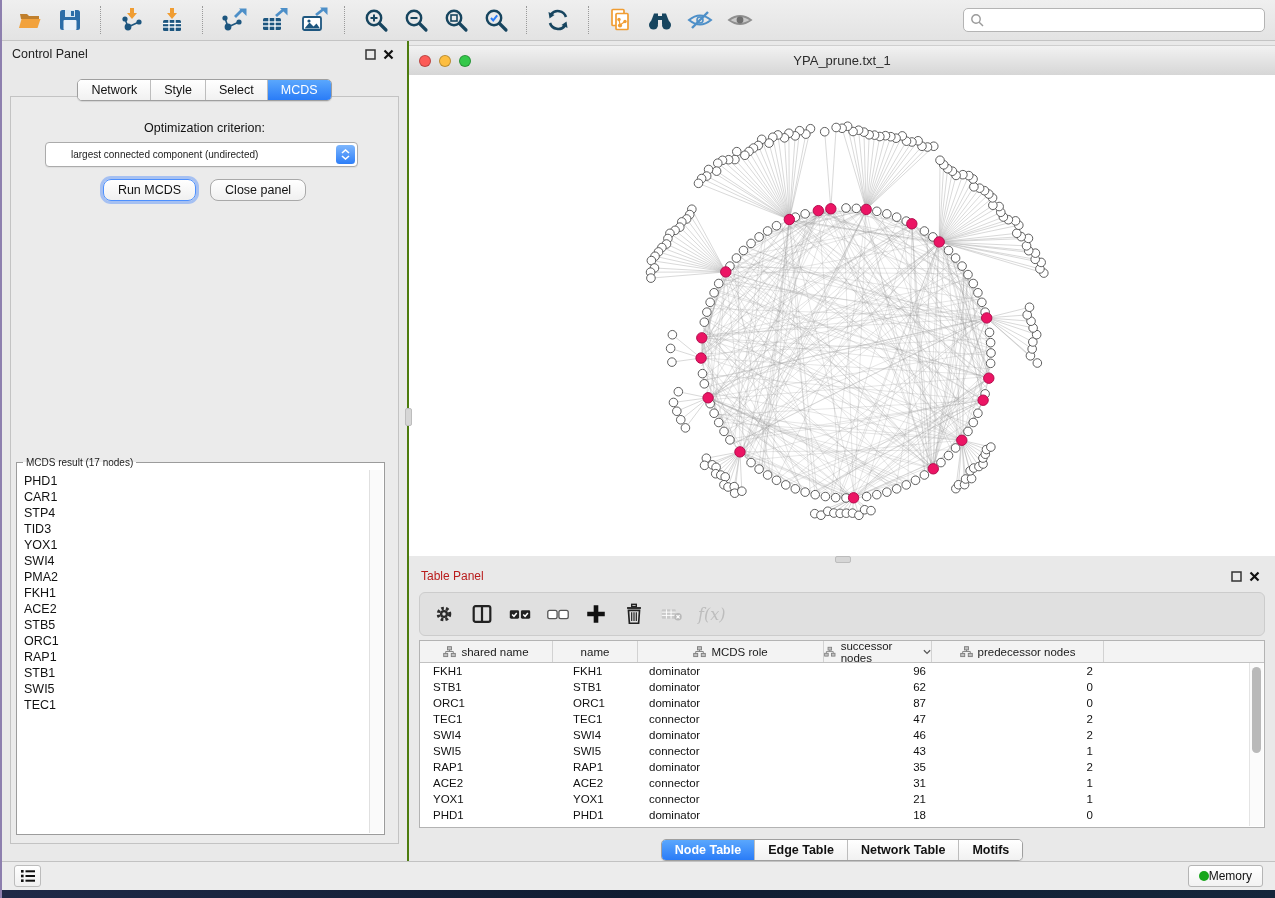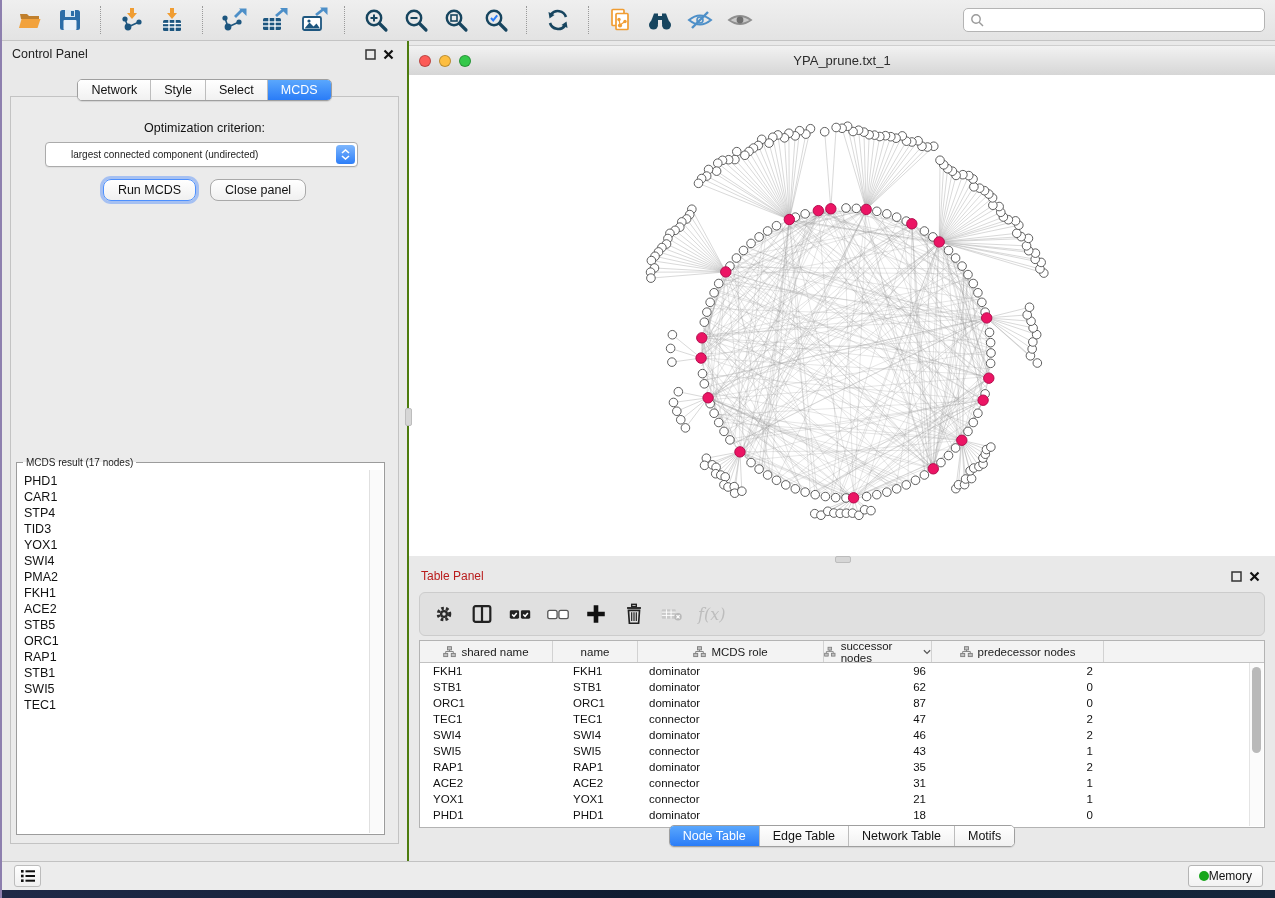--- a/index.html
+++ b/index.html
@@ -70,21 +70,21 @@
   .tablebox{position:absolute;top:82px;left:10px;right:10px;bottom:33px;background:#fff;border:1px solid #b3b3b3;overflow:hidden;}
   .thead{display:grid;grid-template-columns:133px 85px 186px 108px 172px 1fr;height:21px;background:#f3f3f3;border-bottom:1px solid #c2c2c2;}
   .th{display:flex;align-items:center;justify-content:center;gap:5px;font-size:11.5px;color:#1a1a1a;border-right:1px solid #d2d2d2;overflow:hidden;}
   .th:last-child{border-right:none;}
   .trow{display:grid;grid-template-columns:133px 85px 186px 108px 172px 1fr;height:16px;font-size:11.5px;color:#111;}
   .trow .c{display:flex;align-items:center;overflow:hidden;white-space:nowrap;}
   .c0{padding-left:13px;}.c1{padding-left:20px;}.c2{padding-left:11px;}
   .c3{justify-content:flex-end;padding-right:6px;}.c4{justify-content:flex-end;padding-right:11px;}
   .tb-scroll{position:absolute;top:22px;right:1px;width:13px;bottom:1px;background:#fbfbfb;border-left:1px solid #e4e4e4;}
   .tb-thumb{position:absolute;top:4px;left:2px;width:9px;height:86px;background:#b9b9b9;border-radius:5px;}
-  .tp-tabs{position:absolute;bottom:14px;left:0;right:0;display:flex;justify-content:center;}
+  .tp-tabs{position:absolute;bottom:0;left:0;right:0;display:flex;justify-content:center;font-weight:bold;}
 
   
   .statusbar{position:absolute;left:0;right:0;bottom:0;height:28px;background:#ececec;border-top:1px solid #c2c2c2;
              display:flex;align-items:center;padding:0 12px;}
   .menu-btn{width:27px;height:22px;background:linear-gradient(#fff,#f0f0f0);border:1px solid #bcbcbc;border-radius:3px;
             display:flex;align-items:center;justify-content:center;padding:0;}
   .statusbar .sp{flex:1;}
   .mem-btn{height:22px;background:linear-gradient(#fff,#f2f2f2);border:1px solid #b5b5b5;border-radius:3px;
            display:flex;align-items:center;padding:0 10px;font-size:12px;color:#111;}
   .mem-dot{width:10px;height:10px;border-radius:50%;background:var(--mem-green,#17a51b);}

